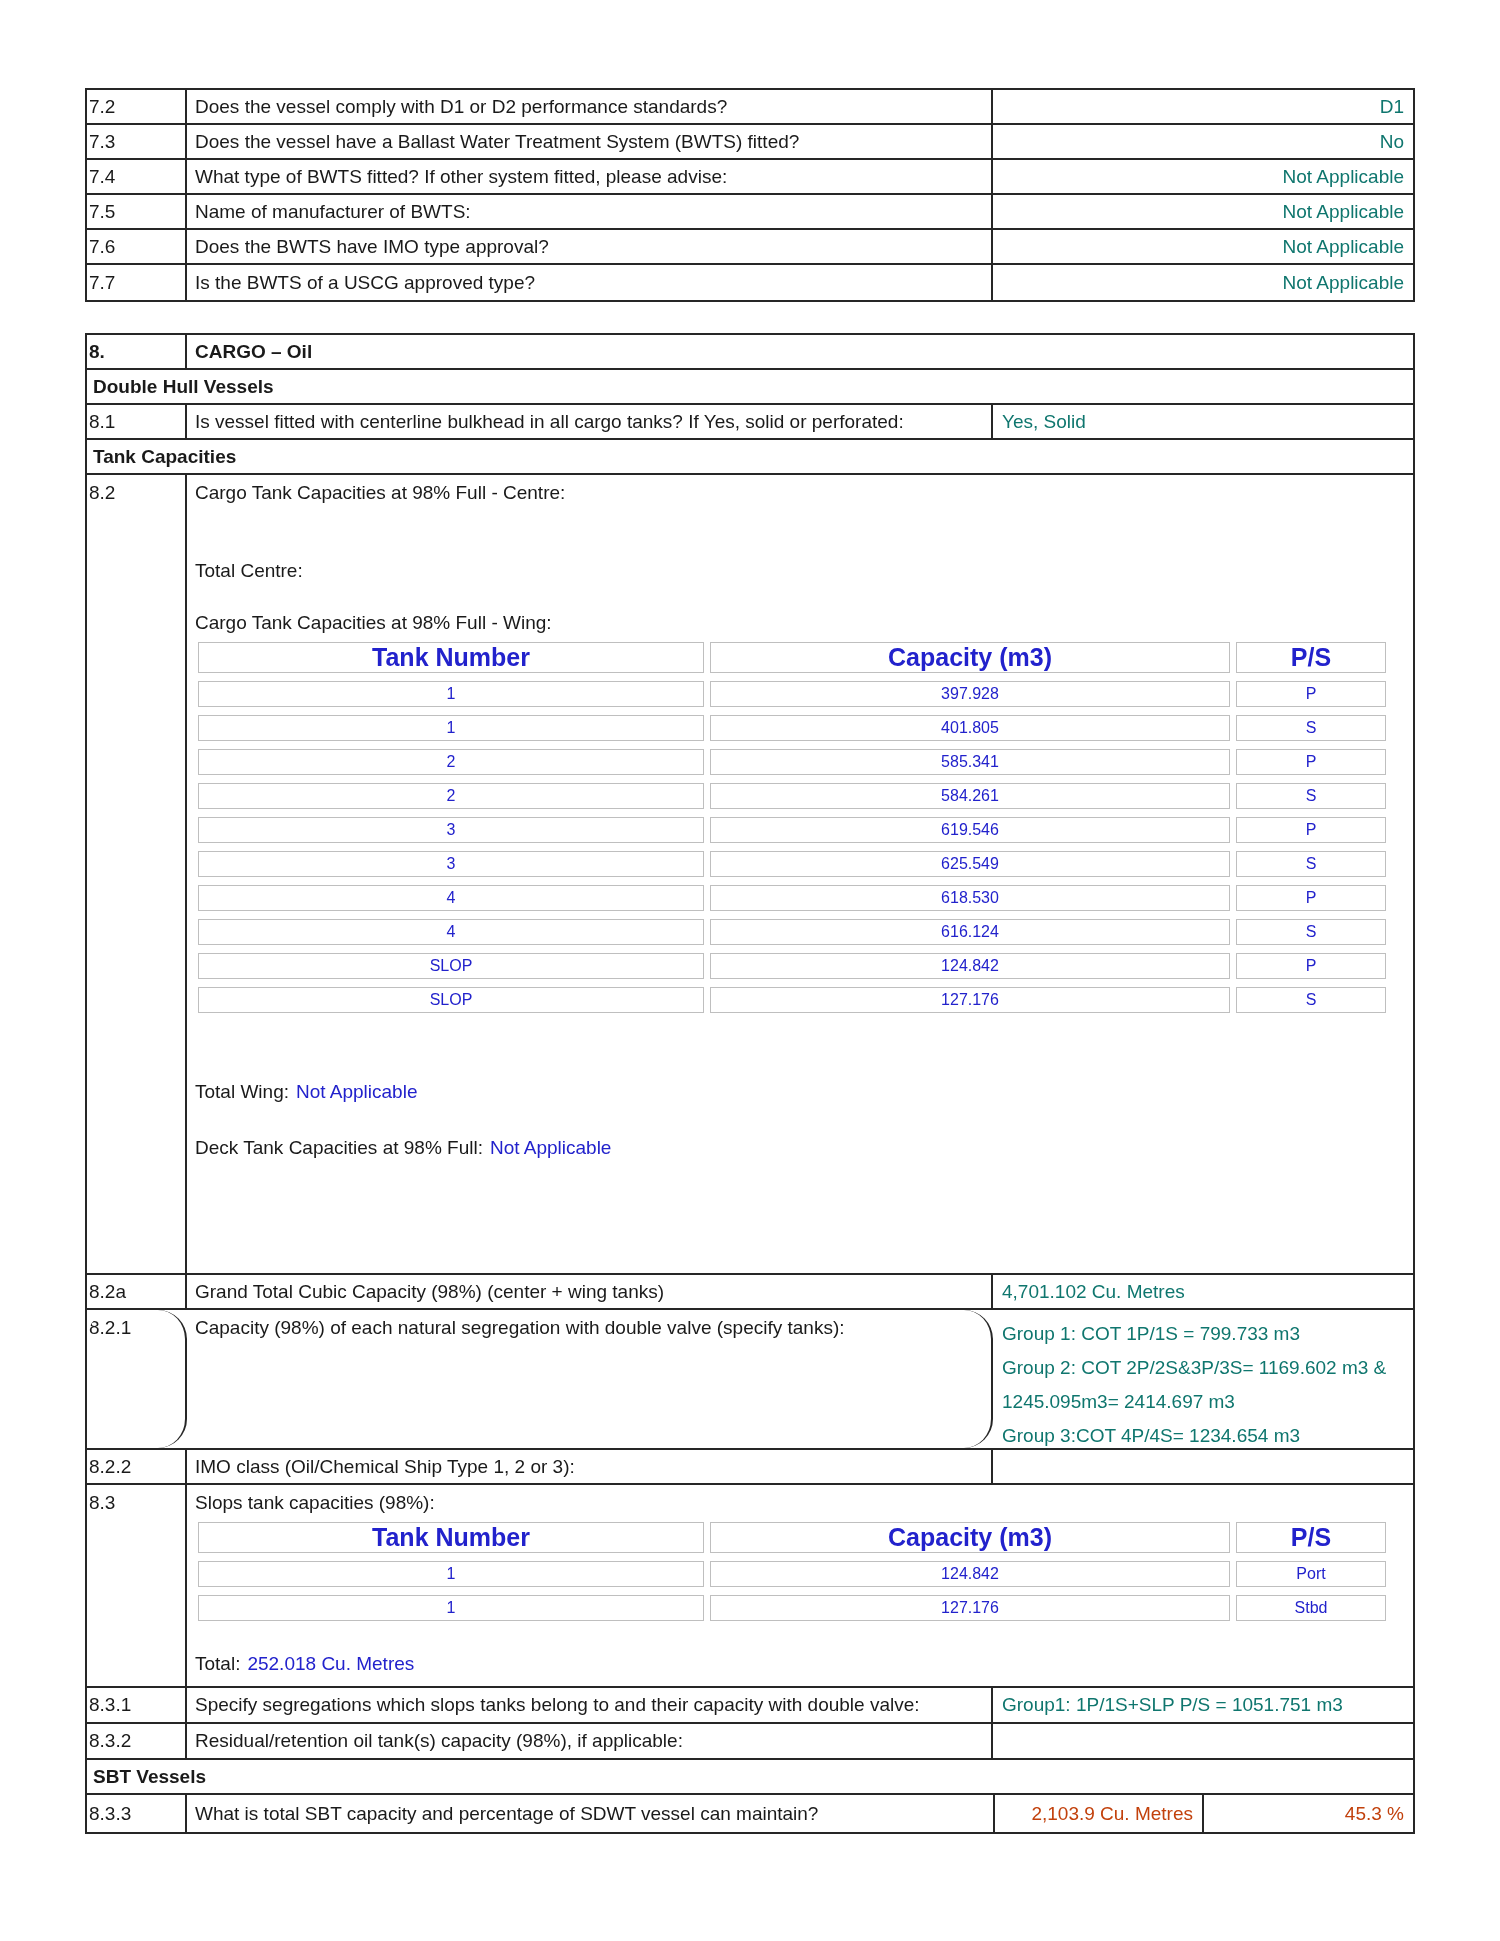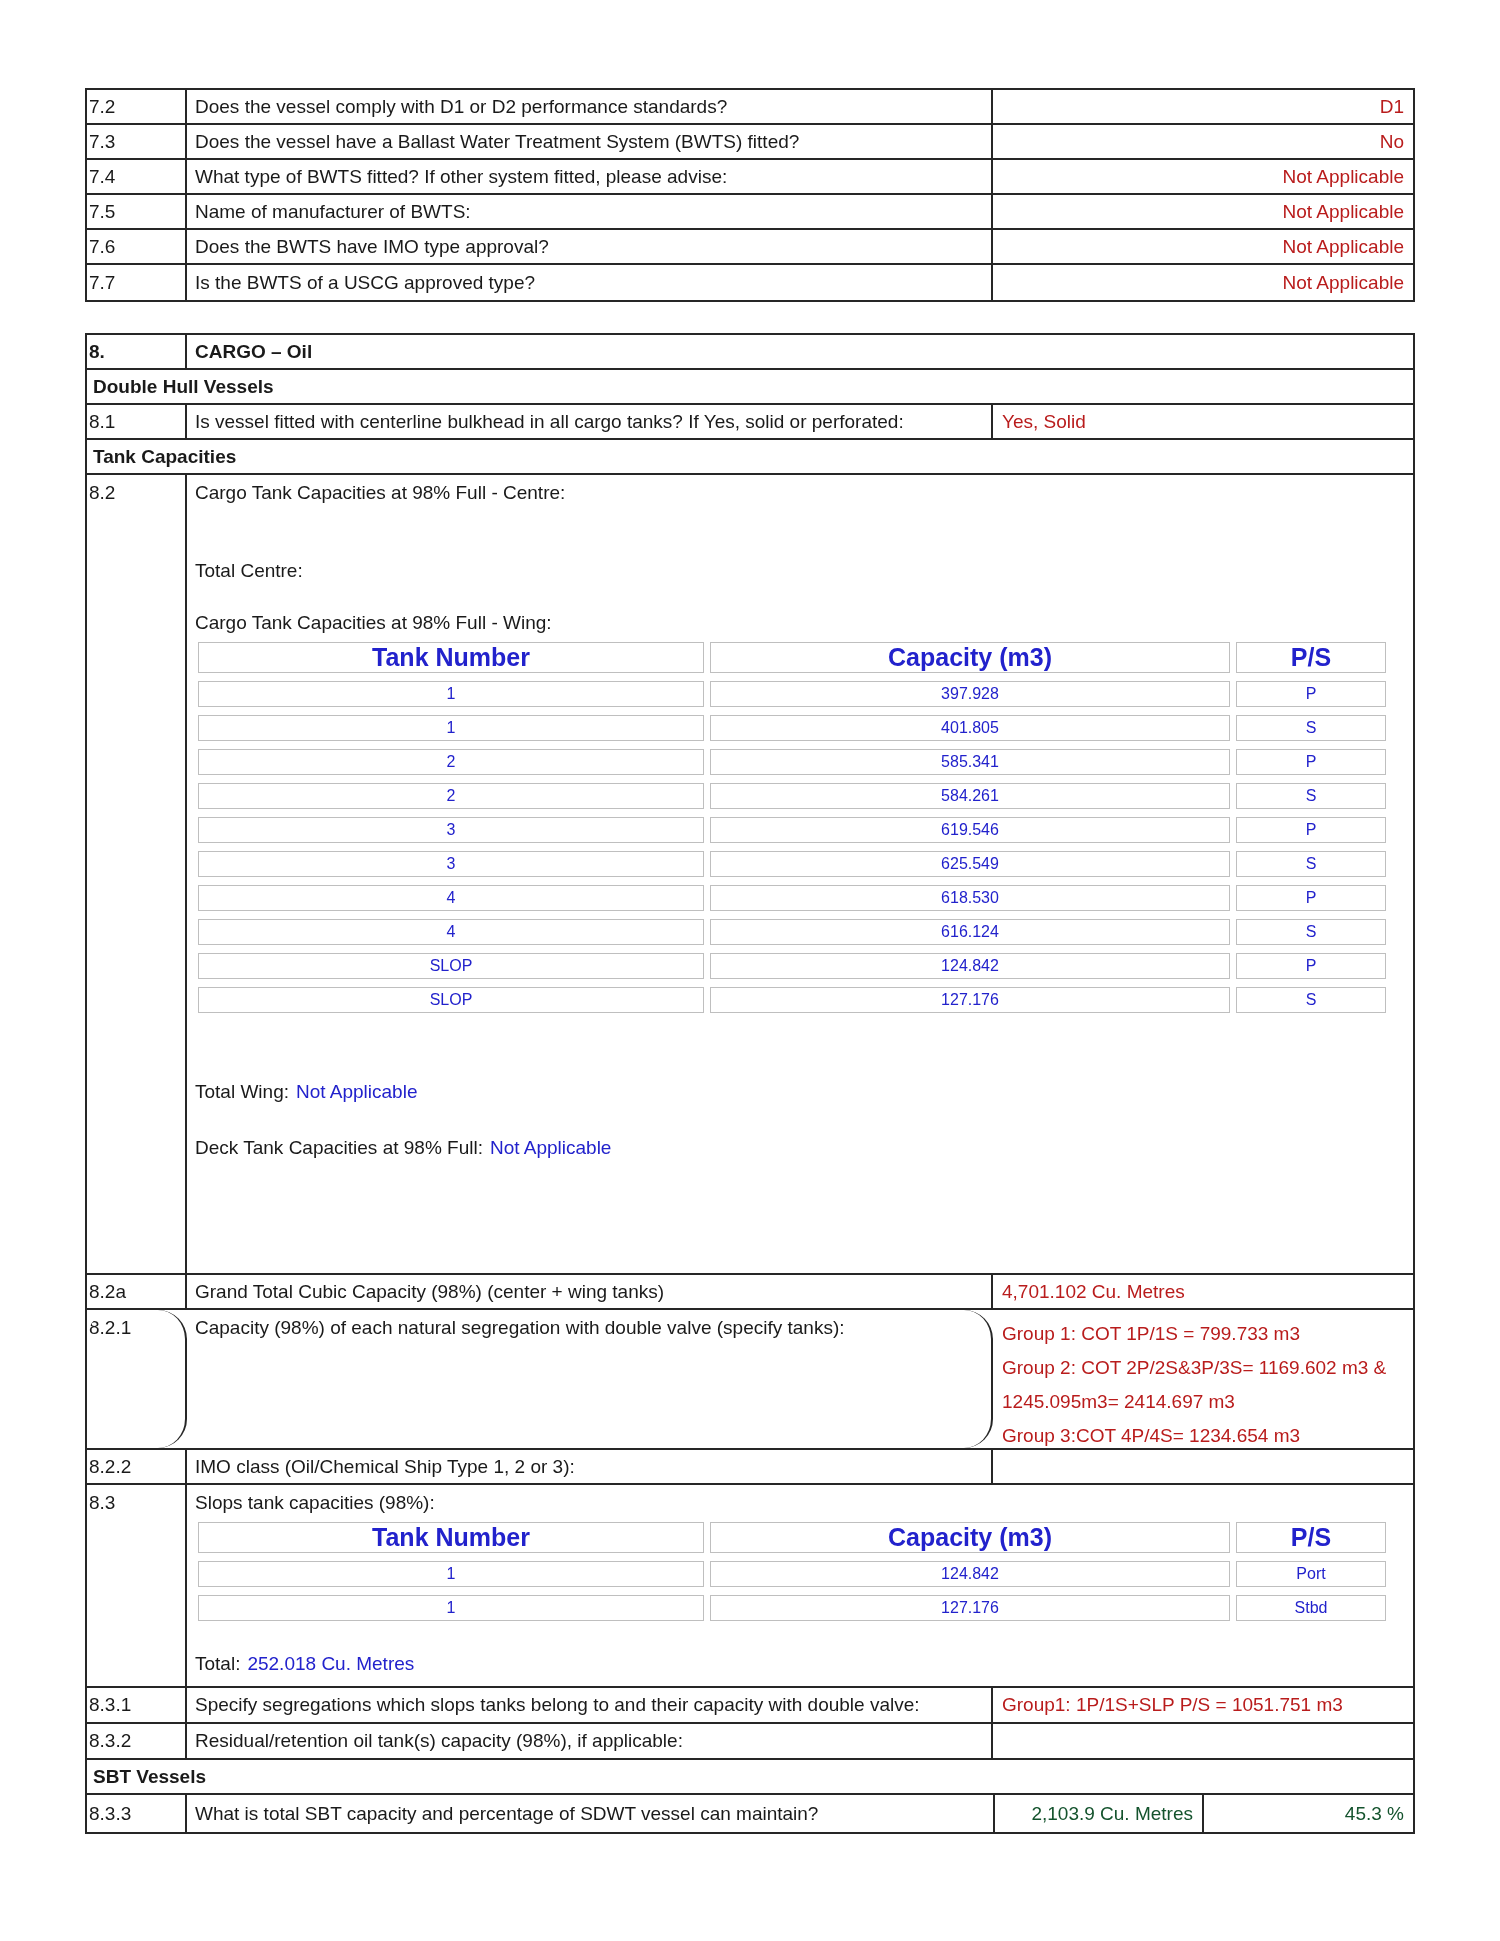--- a/index.html
+++ b/index.html
@@ -21,23 +21,23 @@
 
   .row { display:flex; border-bottom:2px solid #262626; }
   .row:last-child { border-bottom:none; }
   .h35 { height:35px; } .h36 { height:36px; } .h37 { height:37px; }
   .h140 { height:140px; } .h800 { height:800px;align-items:flex-end; } .h203 { height:203px; }
 
   .cell { height:100%; display:flex; align-items:center; overflow:hidden; }
   .num { width:100px; border-right:2px solid #262626; padding-left:2px; flex:none; }
   .q   { flex:1; border-right:2px solid #262626; padding-left:8px; white-space:nowrap; }
   .q.noborder { border-right:none; }
-  .a   { width:420px; flex:none; padding:0 9px; color:#b91c1c; white-space:nowrap; }
+  .a   { width:420px; flex:none; padding:0 9px; color:#0f766e; white-space:nowrap; }
   .a.right { justify-content:flex-end; }
-  .a-half { width:209px; flex:none; padding:0 9px; color:#14532d; justify-content:flex-end; white-space:nowrap; }
+  .a-half { width:209px; flex:none; padding:0 9px; color:#c2410c; justify-content:flex-end; white-space:nowrap; }
   .a-half.bordered { border-right:2px solid #262626; }
   .fullcell { flex:1; padding-left:6px; }
   .bold { font-weight:bold; }
   .top .cell { align-items:flex-start; padding-top:7px;border-radius:29px; }
 
   
   .content { flex:1; display:block; padding:7px 0 1px 8px; height:100%; }
   .content p { white-space:nowrap; }
   .blueval { color:#2222CC; margin-left:7px; }
 

